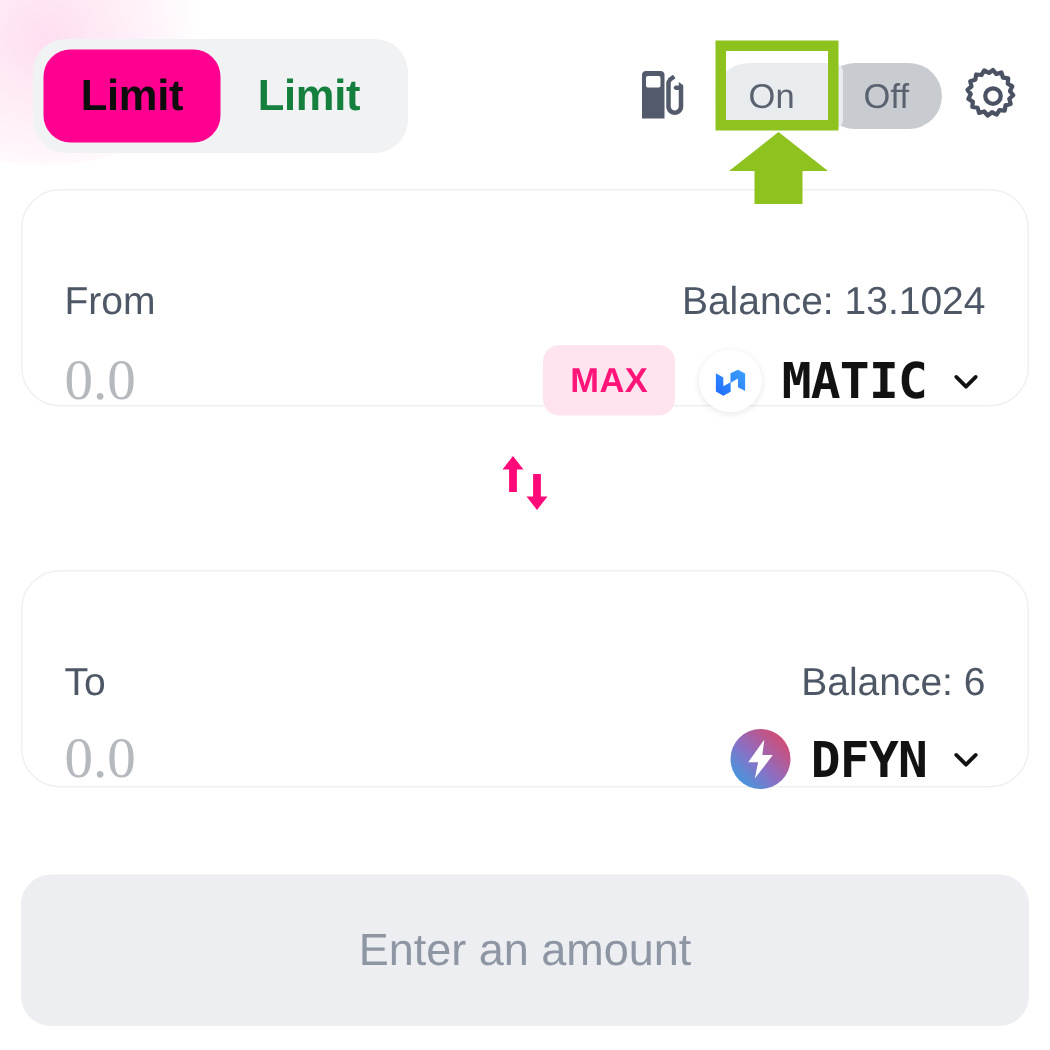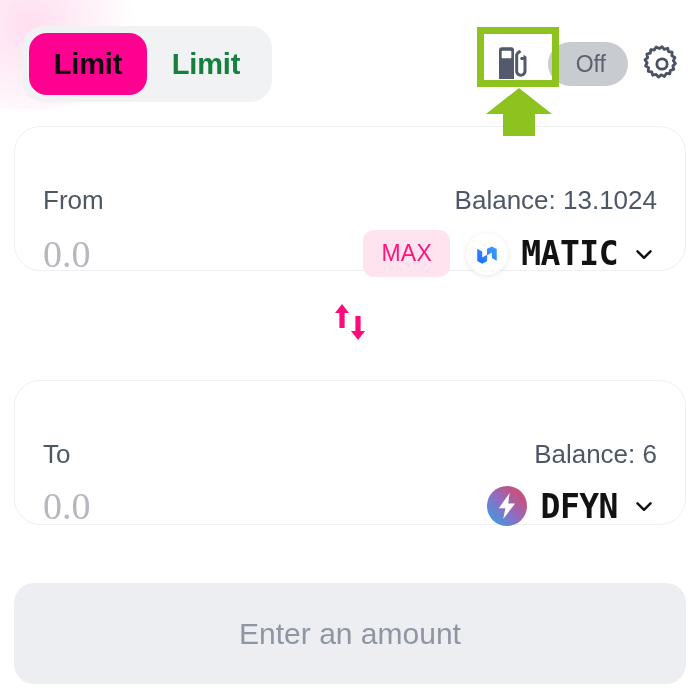--- a/index.html
+++ b/index.html
@@ -203,21 +203,21 @@
     display: flex;
     align-items: center;
     gap: 16px;
   }
   .max-btn {
     border: none;
     background: #ffe3ef;
     color: #ff1478;
     font-family: "Liberation Sans", sans-serif;
     font-size: 23px;
-    font-weight: 400;
+    font-weight: 700;
     padding: 10px 18px;
     border-radius: 11px;
     cursor: pointer;
     letter-spacing: 0.3px;
   }
   .token-select {
     display: flex;
     align-items: center;
     gap: 13px;
     cursor: pointer;
@@ -302,20 +302,21 @@
 
       <span class="gas-icon">
         <svg width="40" height="40" viewBox="0 0 24 24" aria-hidden="true">
           <path d="M3 3.5C3 2.67 3.67 2 4.5 2h6C11.33 2 12 2.67 12 3.5V21H3V3.5Z" fill="#535a6b"></path>
           <rect x="4.6" y="4" width="5.8" height="4.6" rx="0.7" fill="#ffffff"></rect>
           <path d="M13.2 5.1l2.2-1.6 1 1.4-1.5 1.1c-.3.22-.4.5-.4.85V16.2c0 .9.72 1.6 1.6 1.6s1.6-.7 1.6-1.6V9.6h-1.1c-.5 0-.9-.4-.9-.9s.4-.9.9-.9h1.1V6.4l1.8 1.3v8.5c0 1.9-1.5 3.4-3.4 3.4s-3.4-1.5-3.4-3.4V6.9c0-.72.34-1.38.9-1.8Z" fill="#535a6b"></path>
         </svg>
       </span>
 
       <div class="gas-toggle">
+        <button class="gas-opt on">On</button>
         <button class="gas-opt off">Off</button>
       </div>
 
       <span class="gear-icon">
         <svg width="40" height="40" viewBox="0 0 24 24" aria-hidden="true">
           <path d="M12 1.6l1.35 1.62 2.02-.66.62 2.05 2.1.3-.18 2.12 1.83 1.1-.95 1.9 1.32 1.68-1.6 1.4.55 2.05-2.05.6-.33 2.1-2.1-.2-1.12 1.8-1.88-.96-1.7 1.3-1.4-1.6-2.04.54-.6-2.04-2.1-.33.2-2.1-1.8-1.13.96-1.88-1.3-1.7 1.6-1.4L2.9 6.1l2.04-.6.33-2.1 2.1.2L8.5 1.8l1.88.96L12 1.6Z" fill="none" stroke="#4b5263" stroke-width="1.7" stroke-linejoin="round"></path>
           <circle cx="12" cy="12" r="3.1" fill="none" stroke="#4b5263" stroke-width="1.7"></circle>
         </svg>
       </span>
 

